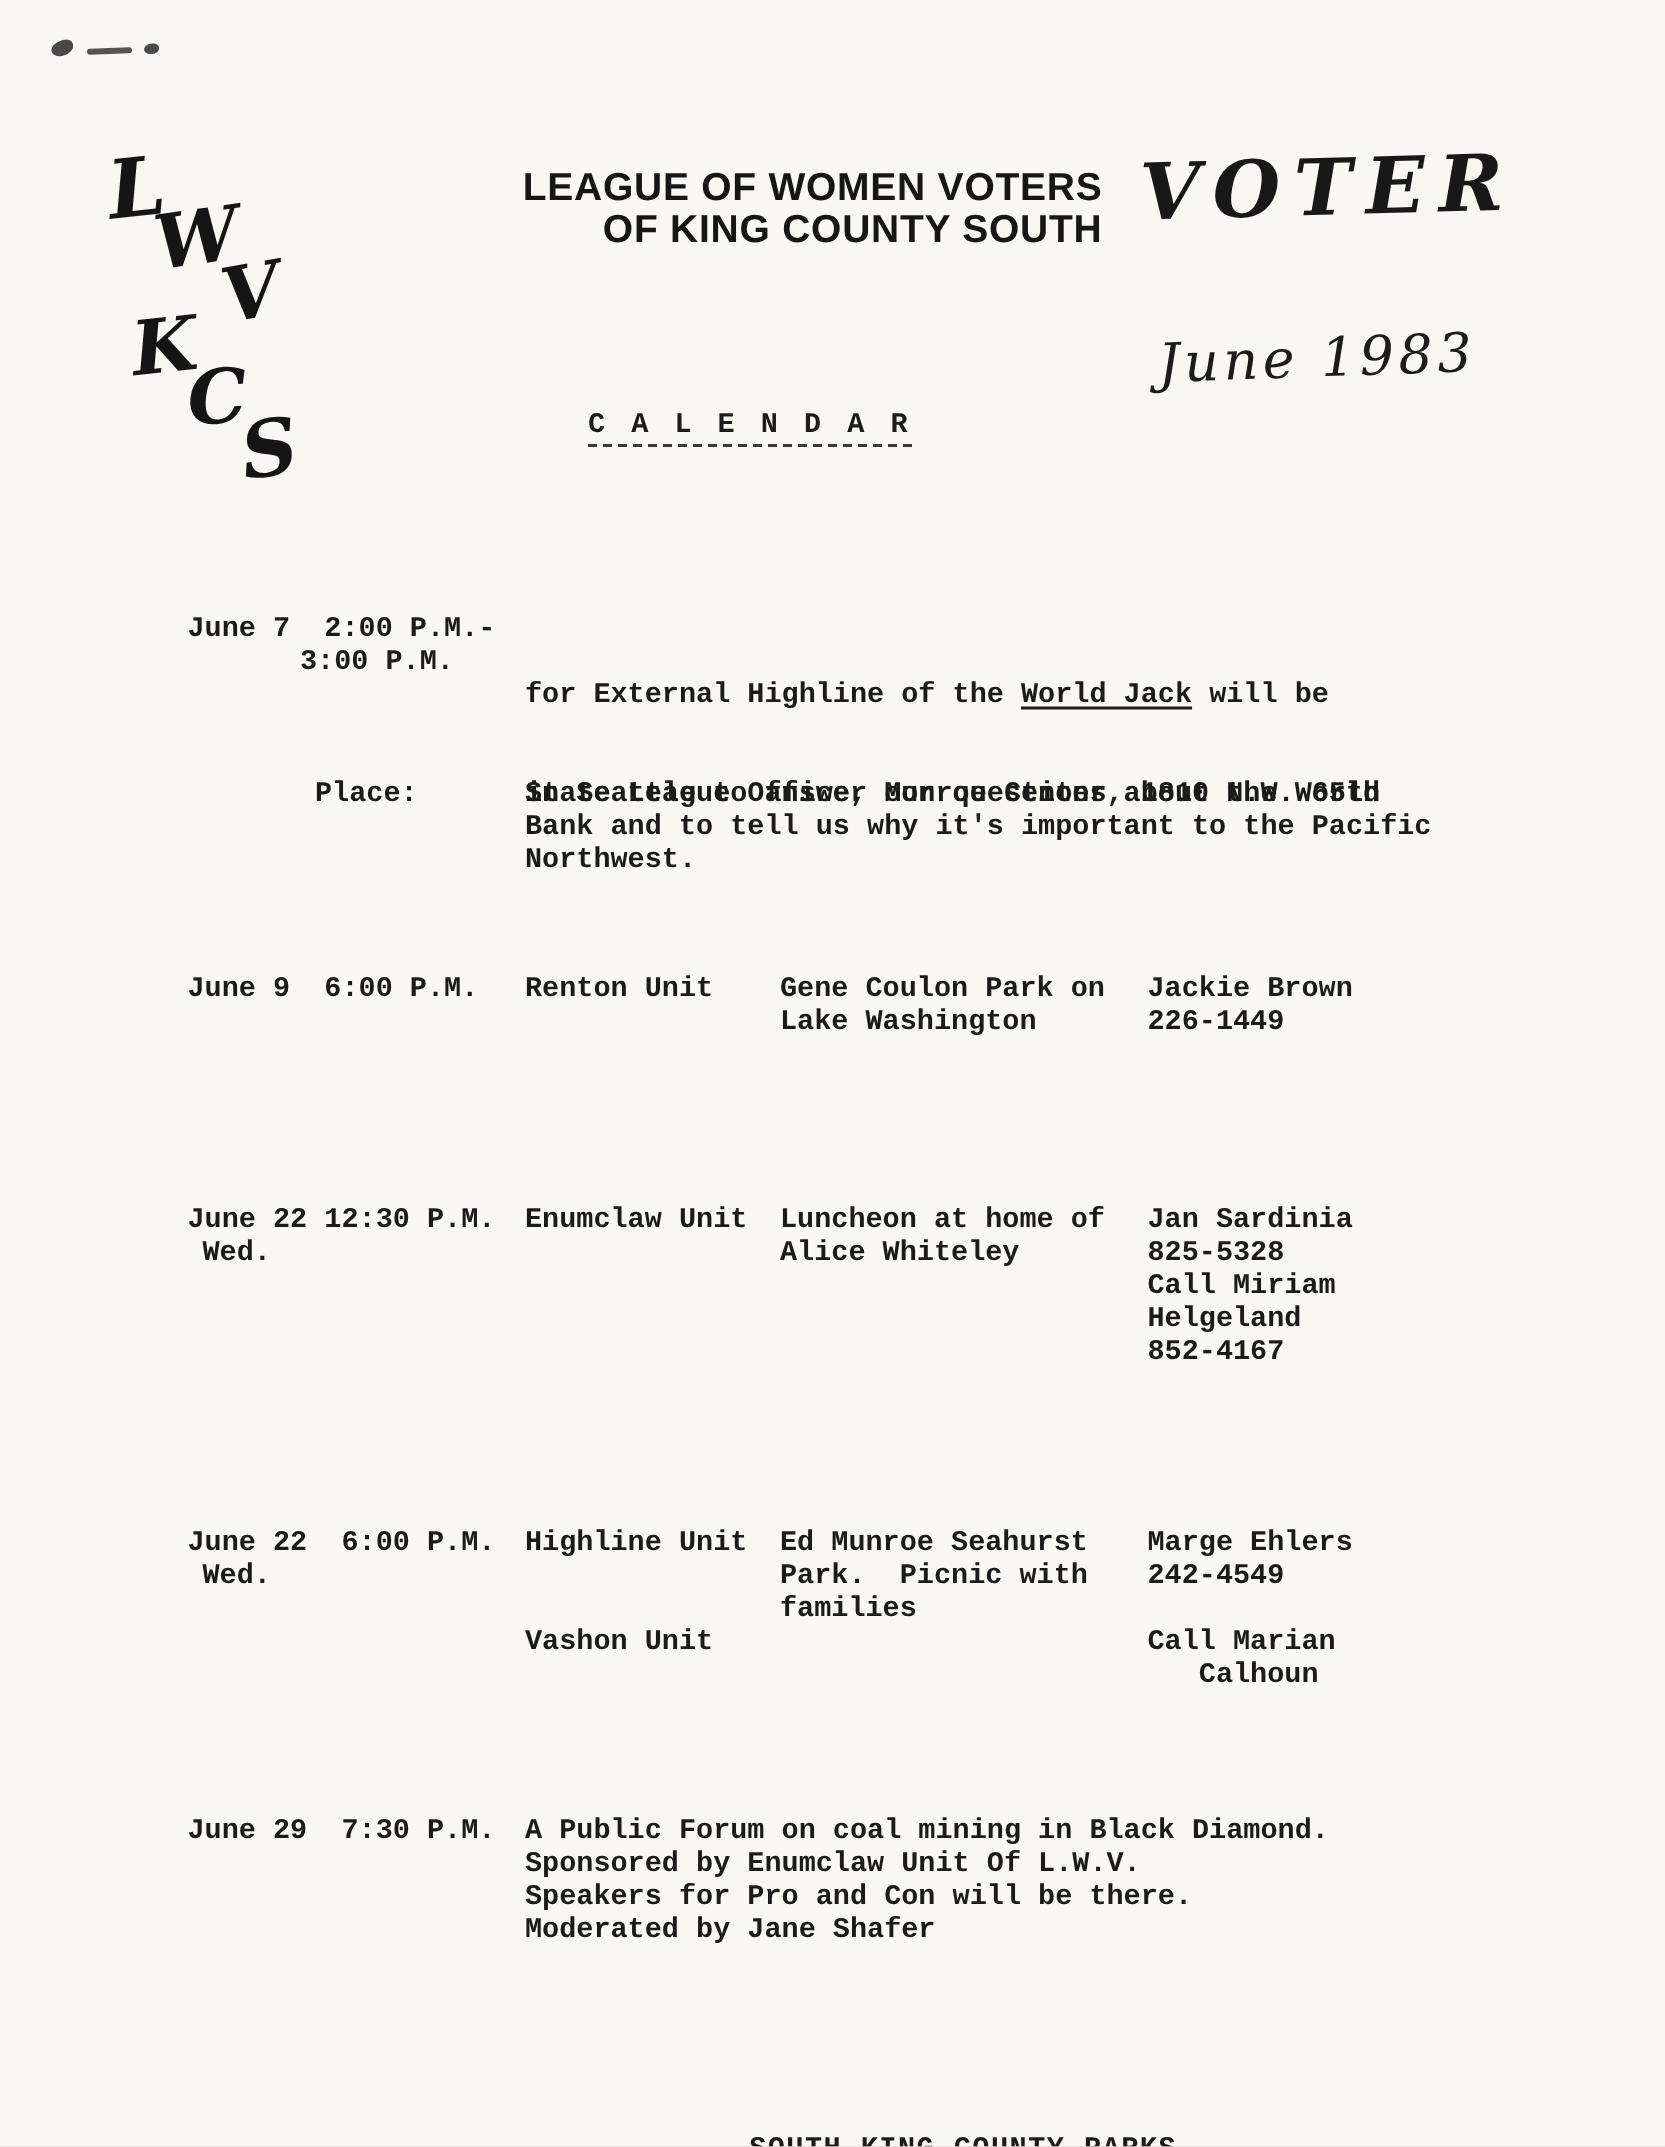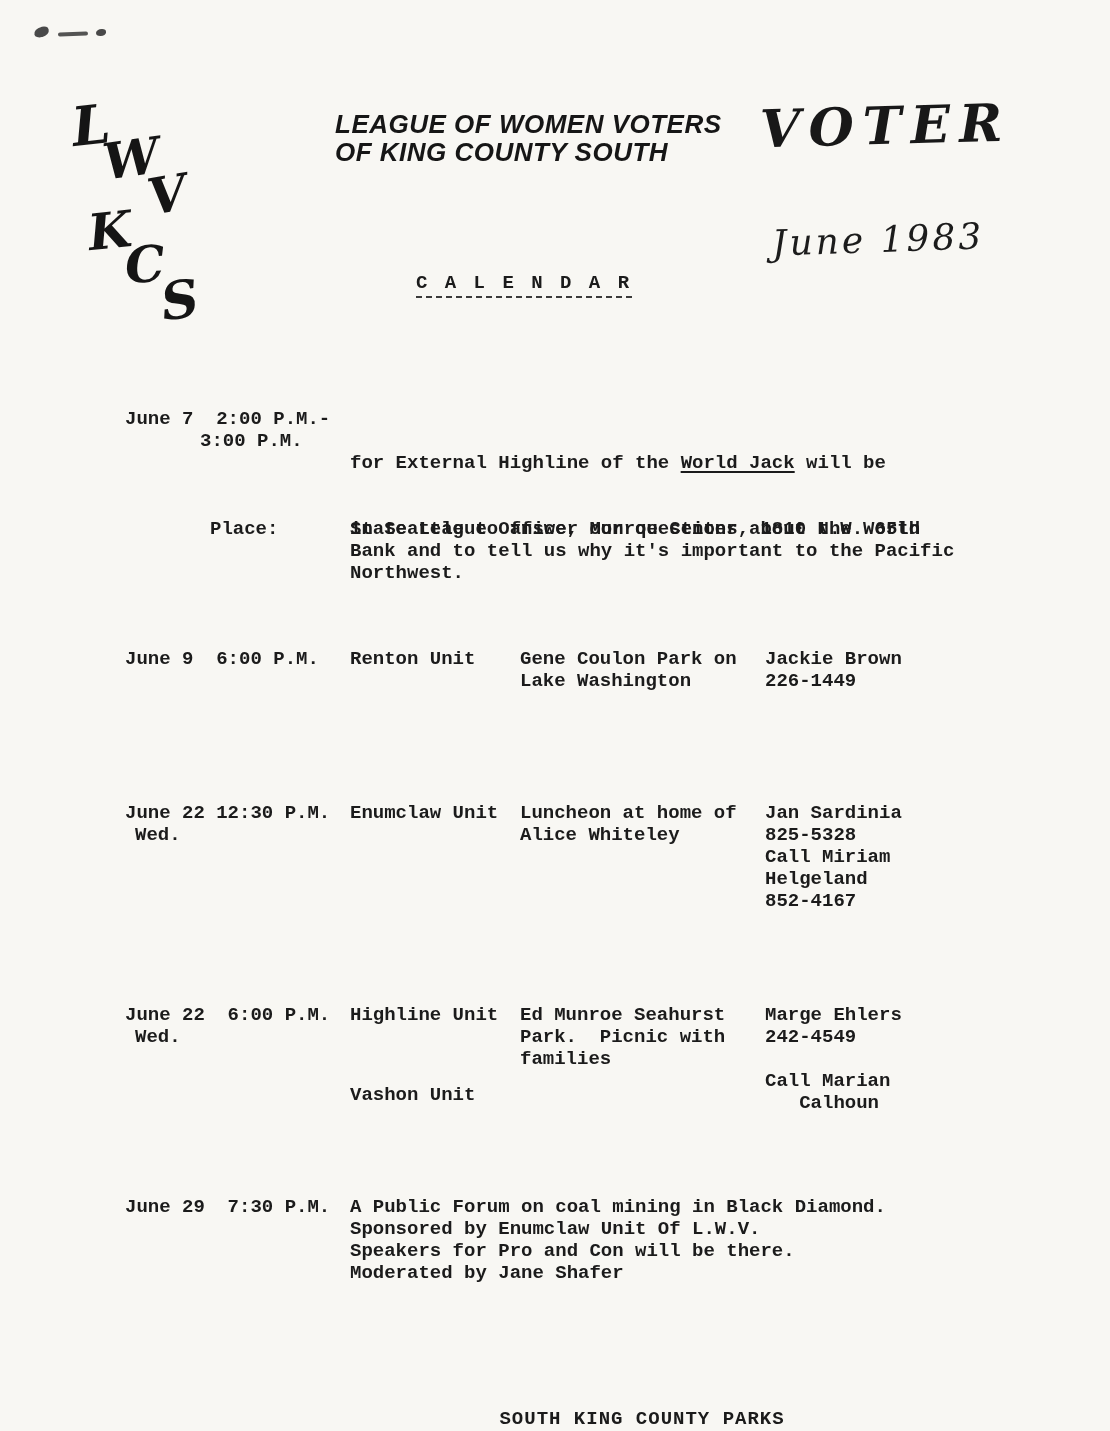--- a/index.html
+++ b/index.html
@@ -30,23 +30,23 @@
   .logo-letter{
     position:absolute;
     font-family:"DejaVu Serif",serif;
     font-weight:bold;font-style:italic;
     font-size:52px;line-height:1;
     color:#151515;
   }
 
   
   .org-title{
-    left:335px;top:110px;width:400px;text-align:left;
+    left:335px;top:110px;width:400px;text-align:right;
     font-family:"Liberation Sans",sans-serif;
-    font-weight:bold;font-style:italic;
+    font-weight:bold;
     font-size:26px;line-height:28px;
     letter-spacing:.5px;color:#161616;
   }
   .masthead{
     left:760px;top:100px;
     font-family:"DejaVu Serif",serif;
     font-weight:bold;font-style:italic;
     font-size:52px;line-height:1;
     letter-spacing:9px;
     transform:rotate(-1.5deg);
@@ -56,38 +56,38 @@
     left:772px;top:222px;
     font-family:"DejaVu Serif",serif;
     font-style:italic;
     font-size:36px;line-height:1;
     letter-spacing:3px;
     transform:rotate(-2deg);
     color:#1c1c1c;
   }
 
   .cal-heading{
-    left:416px;top:272px;
+    left:392px;top:272px;
     letter-spacing:3px;
     border-bottom:2px dashed #3a3a3a;
     padding-bottom:2px;
     font-family:Liberation Mono, monospace;
   }
 
   .content{position:absolute;left:125px;top:320px;width:880px;}
   .entry{position:relative;}
   .entry .col{position:absolute;top:0;}
   .c0{left:0;}
   .c1{left:225px;}
   .c2{left:395px;}
   .c3{left:640px;}
 
   .e1{height:134px;margin-bottom:18px;}
   .e2{height:44px;margin-bottom:22px;}
-  .e3{height:110px;margin-bottom:4px;}
+  .e3{height:110px;margin-bottom:17px;}
   .e4{height:104px;margin-bottom:0;}
   .e5{height:88px;}
 
   .u{text-decoration:underline;text-underline-offset:3px;text-decoration-thickness:2px;}
   .h-underline{border-bottom:2px solid #222;padding-bottom:6px;display:inline-block;}
 
   .parks-heading{margin:14px 0 18px 300px;letter-spacing:1px;}
 </style>
 </head>
 <body>
@@ -148,21 +148,21 @@
       <div class="col" style="left:640px;top:44px;">Call Miriam<br>Helgeland<br>852-4167</div>
     </div>
 
     
     <div class="entry e4">
       <div class="col c0">June 22  6:00 P.M.</div>
       <div class="col" style="left:10px;top:22px;">Wed.</div>
       <div class="col c1">Highline Unit</div>
       <div class="col c2">Ed Munroe Seahurst<br>Park.  Picnic with<br>families</div>
       <div class="col c3">Marge Ehlers<br>242-4549</div>
-      <div class="col" style="left:225px;top:80px;">Vashon Unit</div>
+      <div class="col" style="left:225px;top:66px;">Vashon Unit</div>
       <div class="col" style="left:640px;top:66px;">Call Marian<br>   Calhoun</div>
     </div>
 
     
     <div class="entry e5">
       <div class="col c0">June 29  7:30 P.M.</div>
       <div class="col c1">A Public Forum on coal mining in Black Diamond.<br>Sponsored by Enumclaw Unit Of L.W.V.<br>Speakers for Pro and Con will be there.<br>Moderated by Jane Shafer</div>
     </div>
 
     

